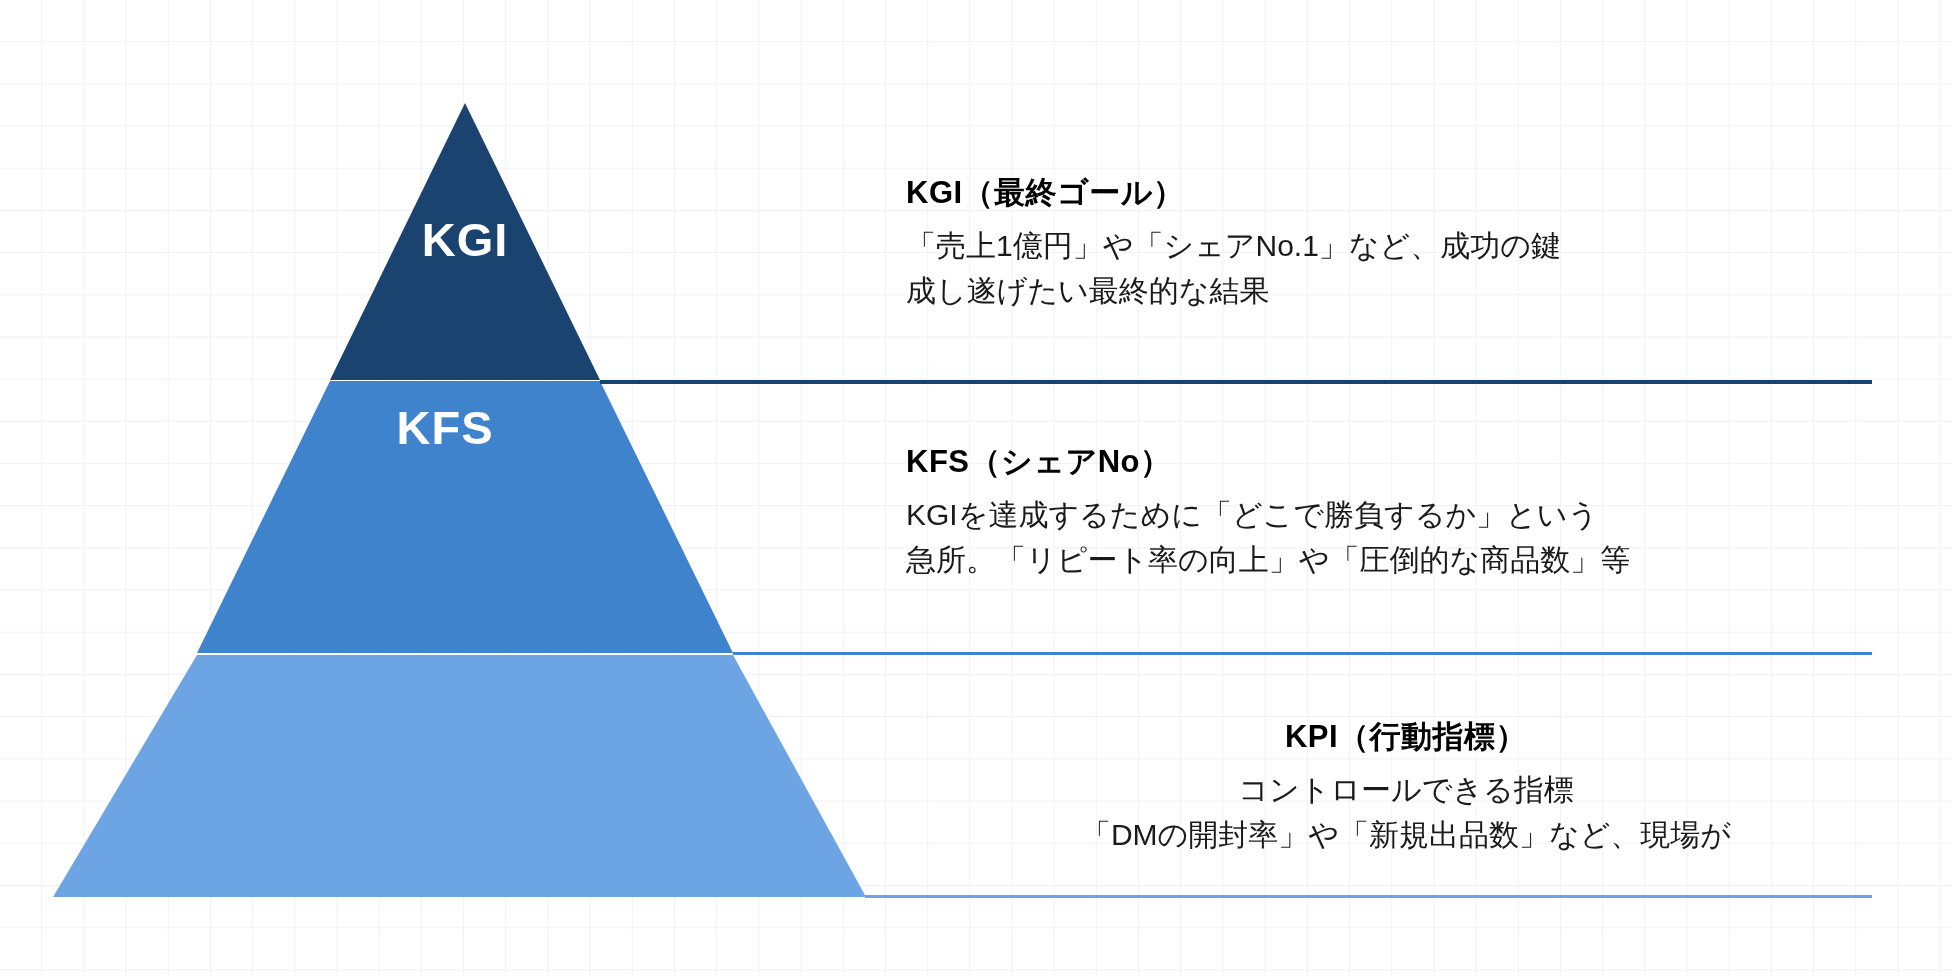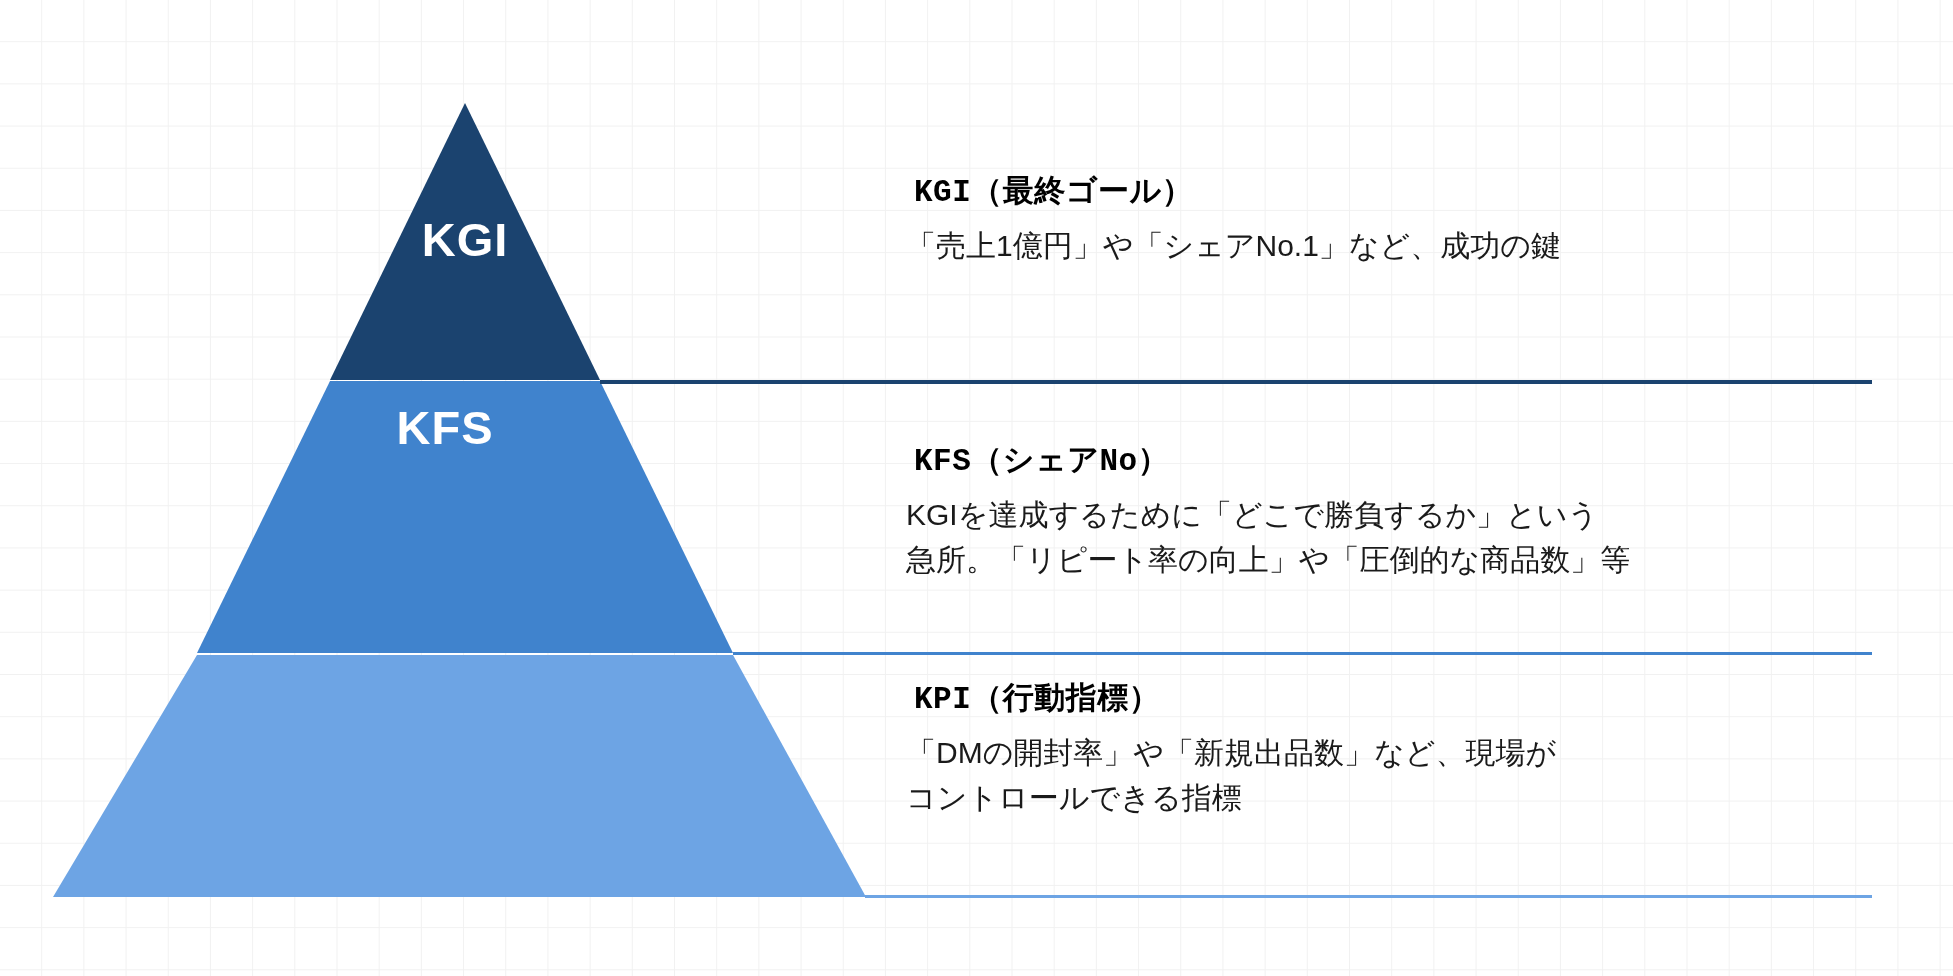--- a/index.html
+++ b/index.html
@@ -86,31 +86,30 @@
   }
 
   
   .block {
     position: absolute;
     left: 906px;
     width: 1000px;
   }
   #block-kgi { top: 174px; }
   #block-kfs { top: 443px; }
-  #block-kpi { top: 681px; }
+  #block-kpi { top: 718px; text-align: center; }
 
   .block-title {
     font-size: 31px;
     font-weight: bold;
     color: #000000;
     letter-spacing: 0.5px;
-    margin: 0 0 10px 8px;
+    margin: 0 0 10px 0;
     line-height: 1.25;
     white-space: nowrap;
-    font-family: Liberation Mono, monospace;
   }
   .block-line {
     font-size: 30px;
     color: #1a1a1a;
     line-height: 1.52;
     white-space: nowrap;
     font-weight: 400;
   }
 </style>
 </head>
@@ -130,27 +129,28 @@
   <div class="tier-label" id="label-kgi">KGI</div>
   <div class="tier-label" id="label-kfs">KFS</div>
 
   <div class="divider" id="divider-kgi" style="background: rgb(27, 67, 111);"></div>
   <div class="divider" id="divider-kfs" style="background: rgb(64, 131, 205);"></div>
   <div class="divider" id="divider-kpi" style="background: rgb(109, 164, 228);"></div>
 
   <div class="block" id="block-kgi">
     <div class="block-title">KGI（最終ゴール）</div>
     <div class="block-line">「売上1億円」や「シェアNo.1」など、成功の鍵</div>
+    <div class="block-line">成し遂げたい最終的な結果</div>
   </div>
 
   <div class="block" id="block-kfs">
     <div class="block-title">KFS（シェアNo）</div>
     <div class="block-line">KGIを達成するために「どこで勝負するか」という</div>
     <div class="block-line">急所。「リピート率の向上」や「圧倒的な商品数」等</div>
   </div>
 
   <div class="block" id="block-kpi">
     <div class="block-title">KPI（行動指標）</div>
+    <div class="block-line">コントロールできる指標</div>
     <div class="block-line">「DMの開封率」や「新規出品数」など、現場が</div>
-    <div class="block-line">コントロールできる指標</div>
   </div>
 
 </div>
 
 </body></html>

